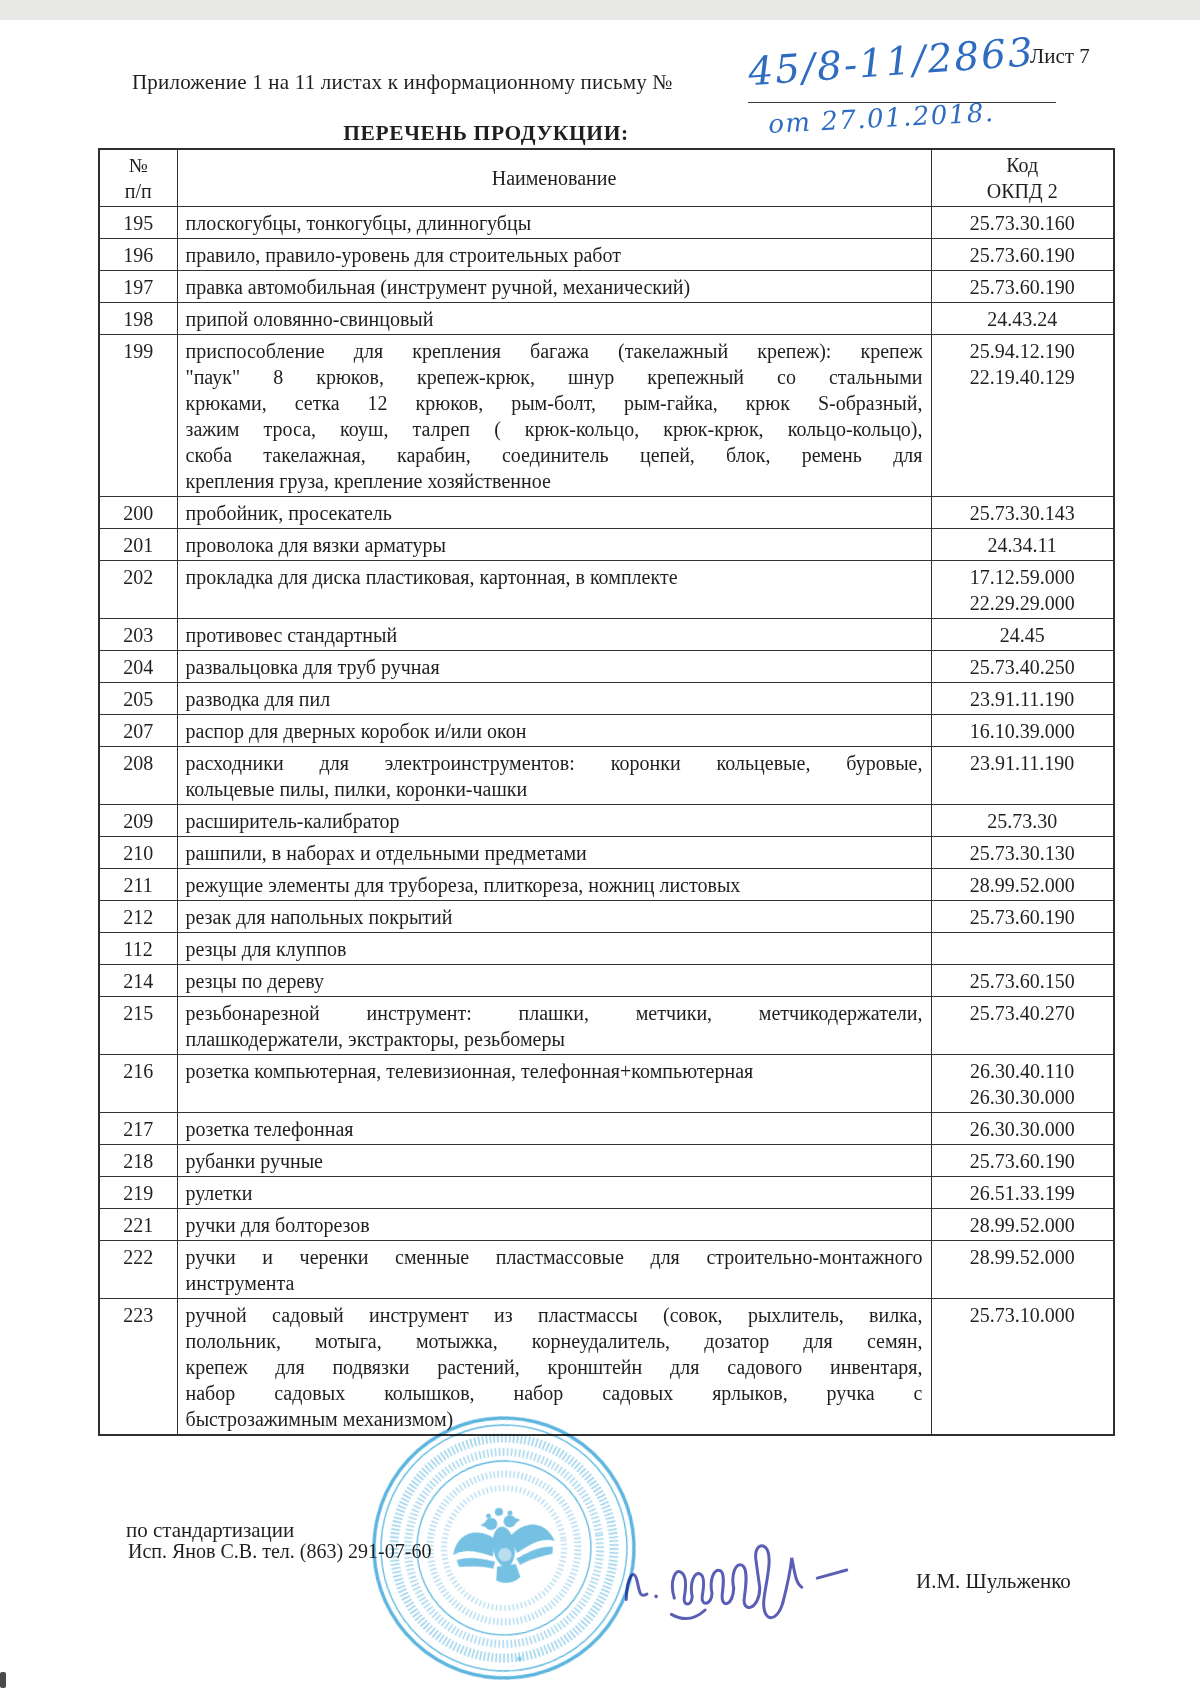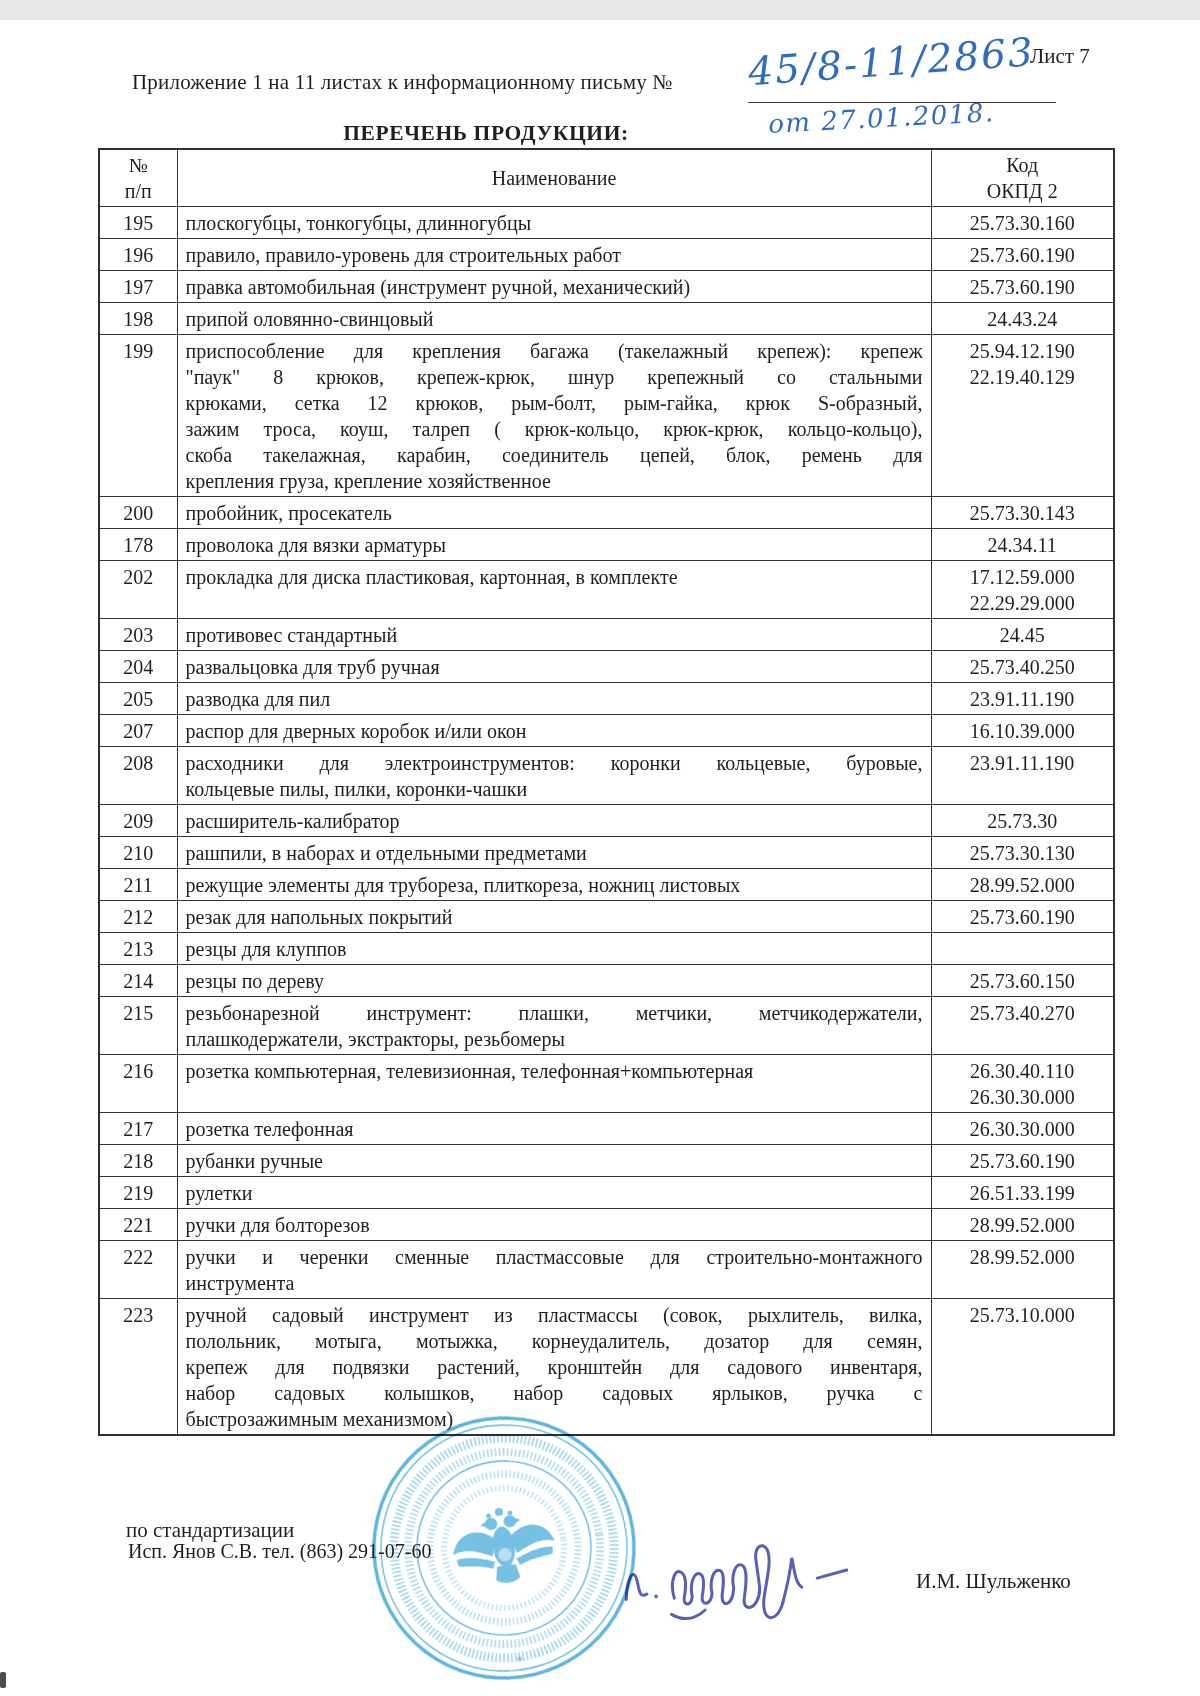--- a/index.html
+++ b/index.html
@@ -146,21 +146,21 @@
         <tr>
           <td class="c-num">200</td>
           <td class="c-name">
             <div class="lline">пробойник, просекатель</div>
           </td>
           <td class="c-code">
             <div>25.73.30.143</div>
           </td>
         </tr>
         <tr>
-          <td class="c-num">178</td>
+          <td class="c-num">201</td>
           <td class="c-name">
             <div class="lline">проволока для вязки арматуры</div>
           </td>
           <td class="c-code">
             <div>24.34.11</div>
           </td>
         </tr>
         <tr>
           <td class="c-num">202</td>
           <td class="c-name">
@@ -247,21 +247,21 @@
         <tr>
           <td class="c-num">212</td>
           <td class="c-name">
             <div class="lline">резак для напольных покрытий</div>
           </td>
           <td class="c-code">
             <div>25.73.60.190</div>
           </td>
         </tr>
         <tr>
-          <td class="c-num">213</td>
+          <td class="c-num">112</td>
           <td class="c-name">
             <div class="lline">резцы для клуппов</div>
           </td>
           <td class="c-code"></td>
         </tr>
         <tr>
           <td class="c-num">214</td>
           <td class="c-name">
             <div class="lline">резцы по дереву</div>
           </td>

